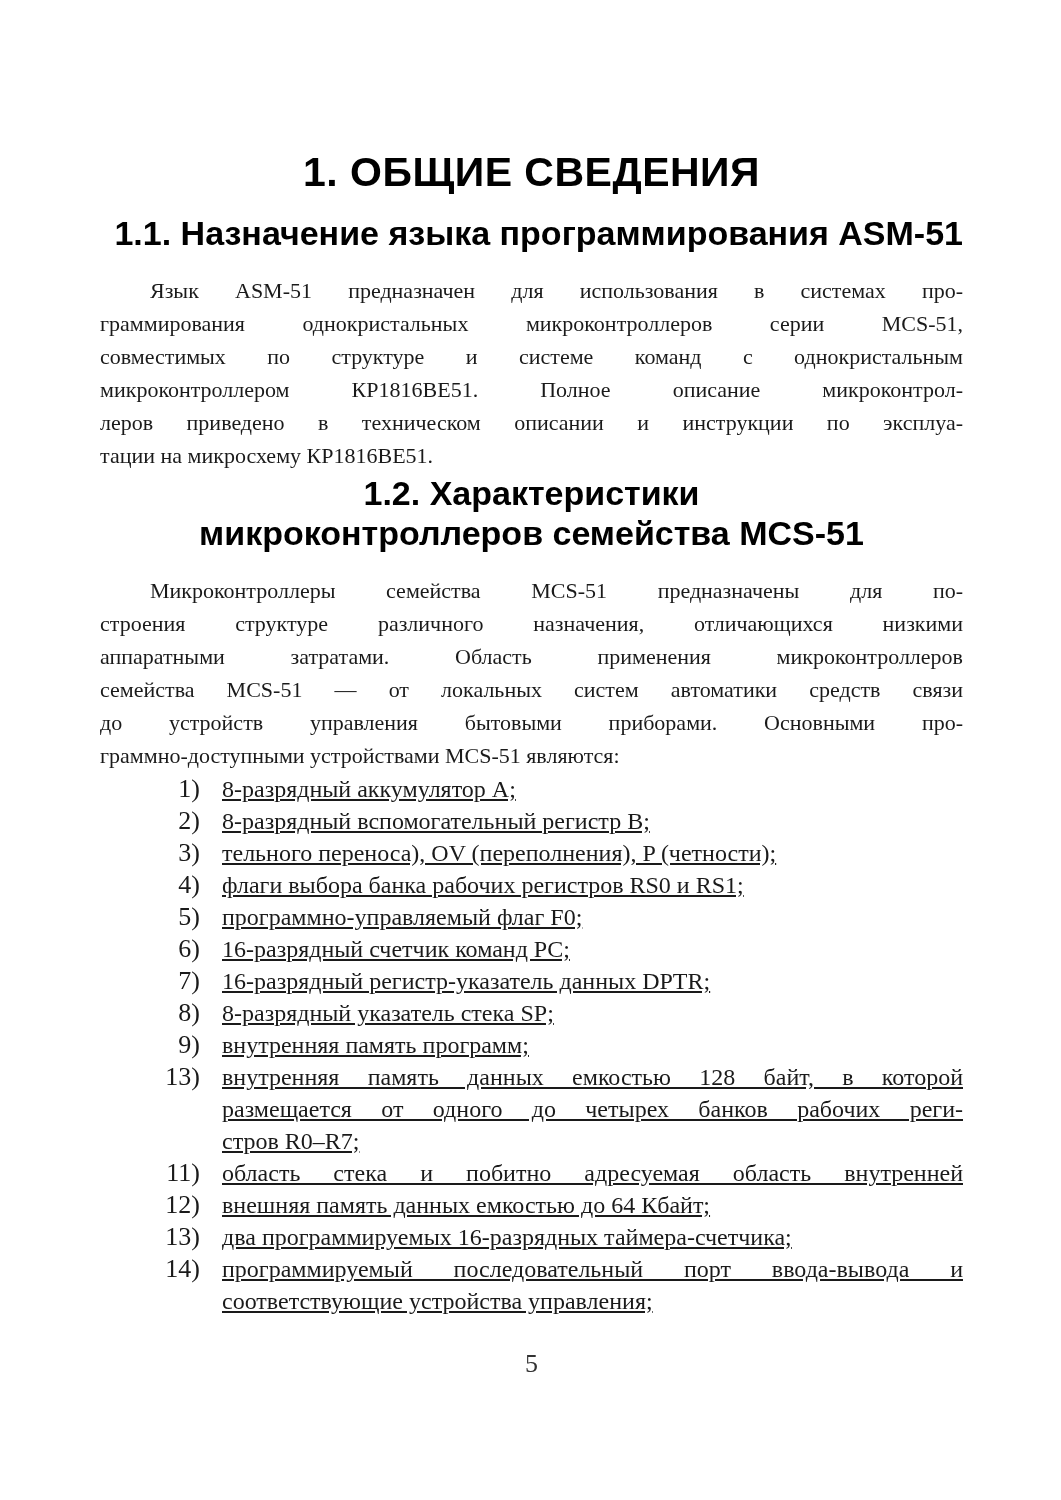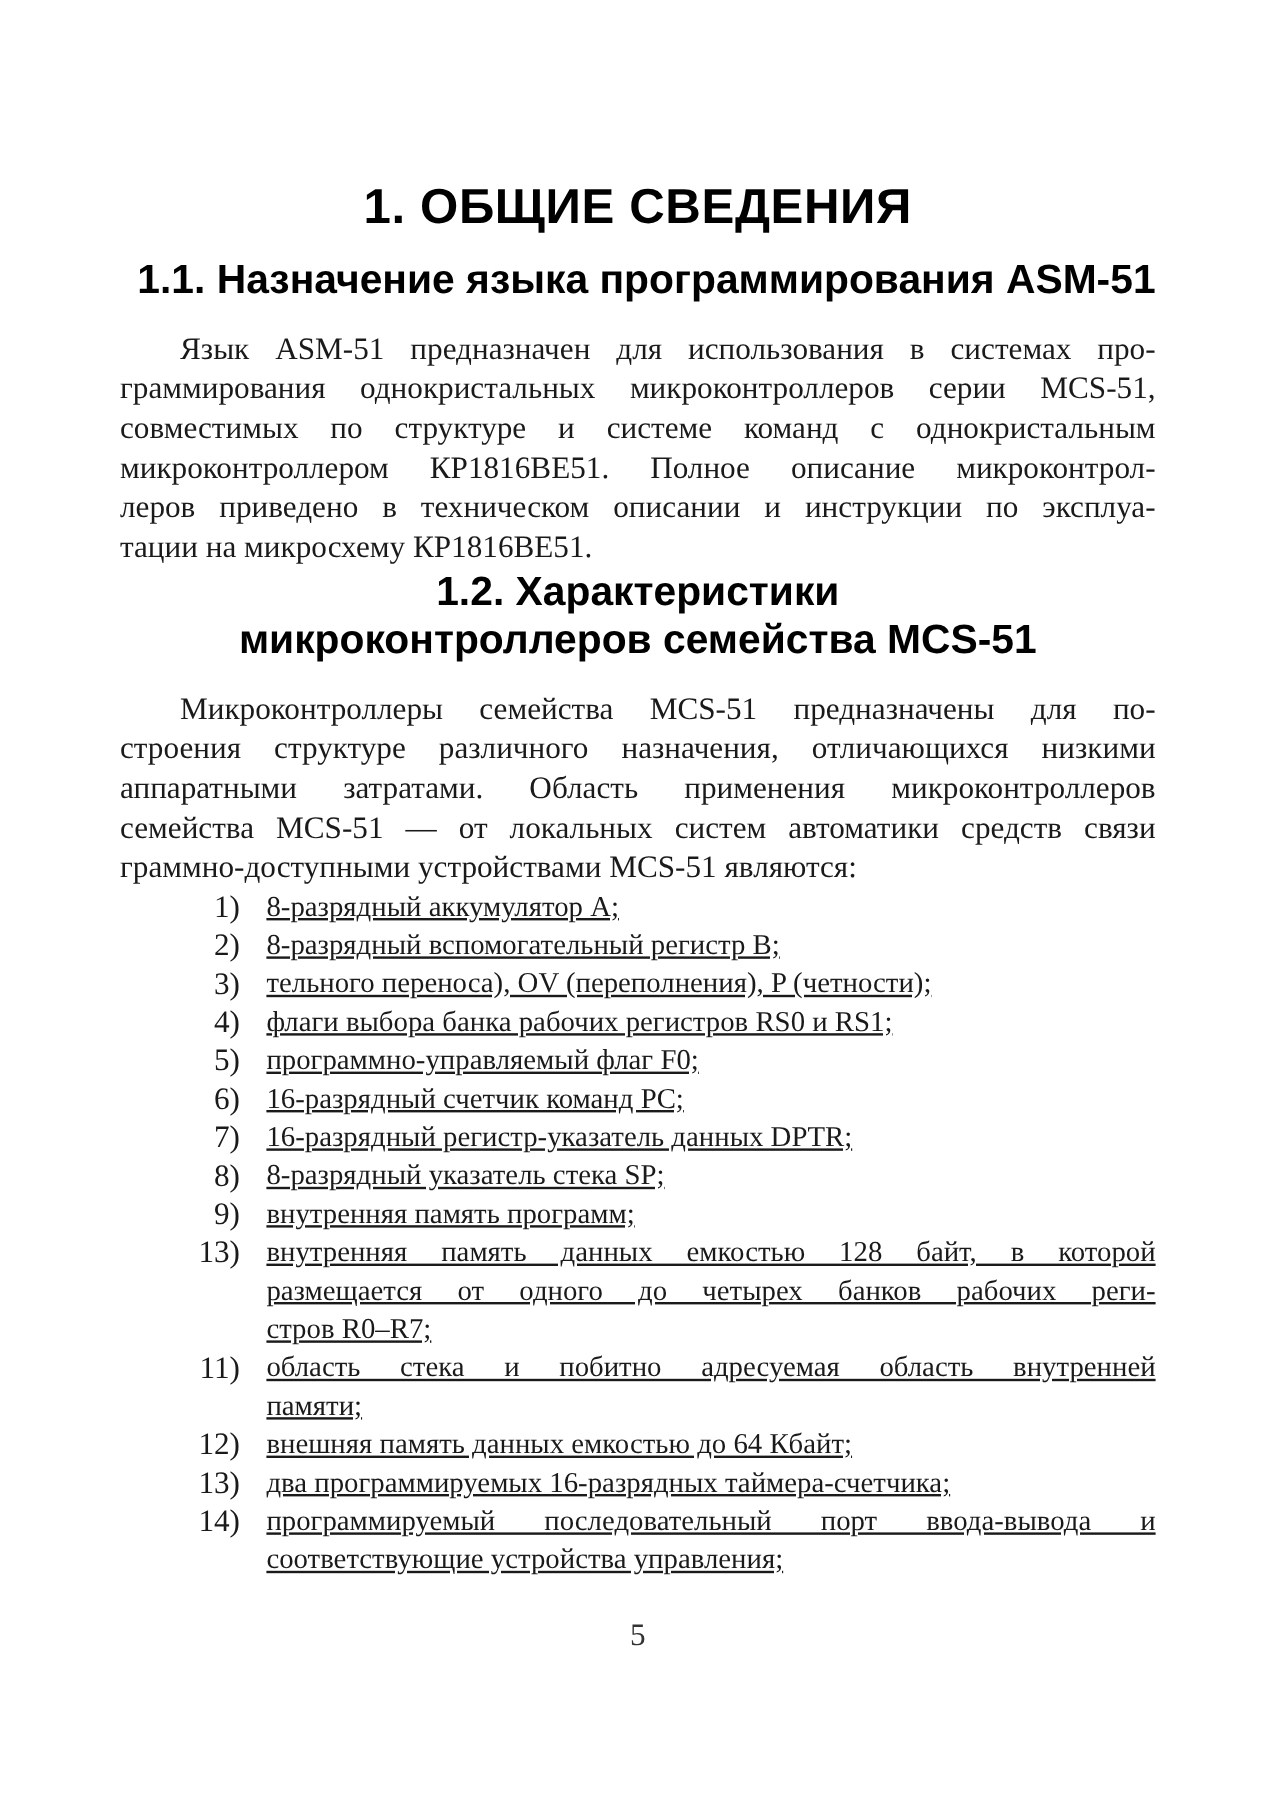--- a/index.html
+++ b/index.html
@@ -32,21 +32,21 @@
     font-weight: bold;
     font-size: 34px;
     line-height: 40px;
     text-align: center;
     color: #000000;
   }
   .h2-s1 { margin-top: 19px; text-align: right; }
   .h2-s2 { margin-top: 1px; }
   .para { margin-top: 21px; }
   .pl {
-    font-size: 26px;
+    font-size: 22px;
     line-height: 33px;
     white-space: normal;
   }
   .jl {
     text-align: justify;
     text-align-last: justify;
   }
   .indent { text-indent: 50px; }
   .list { margin-top: 1px; }
   .li { position: relative; padding-left: 122px; }
@@ -93,20 +93,21 @@
   <div class="h2 h2-s2">
     <div>1.2. Характеристики</div>
     <div>микроконтроллеров семейства MCS-51</div>
   </div>
 
   <div class="para">
     <div class="pl jl indent">Микроконтроллеры семейства MCS-51 предназначены для по-</div>
     <div class="pl jl">строения структуре различного назначения, отличающихся низкими</div>
     <div class="pl jl">аппаратными затратами. Область применения микроконтроллеров</div>
     <div class="pl jl">семейства MCS-51 — от локальных систем автоматики средств связи</div>
+    <div class="pl jl">до устройств управления бытовыми приборами. Основными про-</div>
     <div class="pl">граммно-доступными устройствами MCS-51 являются:</div>
   </div>
 
   <div class="list">
 
     <div class="li">
       <span class="num">1)</span>
       <div class="lt">8-разрядный аккумулятор A;</div>
     </div>
 
@@ -153,21 +154,20 @@
     <div class="li">
       <span class="num">13)</span>
       <div class="lt jl">внутренняя память данных емкостью 128 байт, в которой</div>
       <div class="lt jl">размещается от одного до четырех банков рабочих реги-</div>
       <div class="lt">стров R0–R7;</div>
     </div>
 
     <div class="li">
       <span class="num">11)</span>
       <div class="lt jl">область стека и побитно адресуемая область внутренней</div>
-      <div class="lt">памяти;</div>
     </div>
 
     <div class="li">
       <span class="num">12)</span>
       <div class="lt">внешняя память данных емкостью до 64 Кбайт;</div>
     </div>
 
     <div class="li">
       <span class="num">13)</span>
       <div class="lt">два программируемых 16-разрядных таймера-счетчика;</div>

